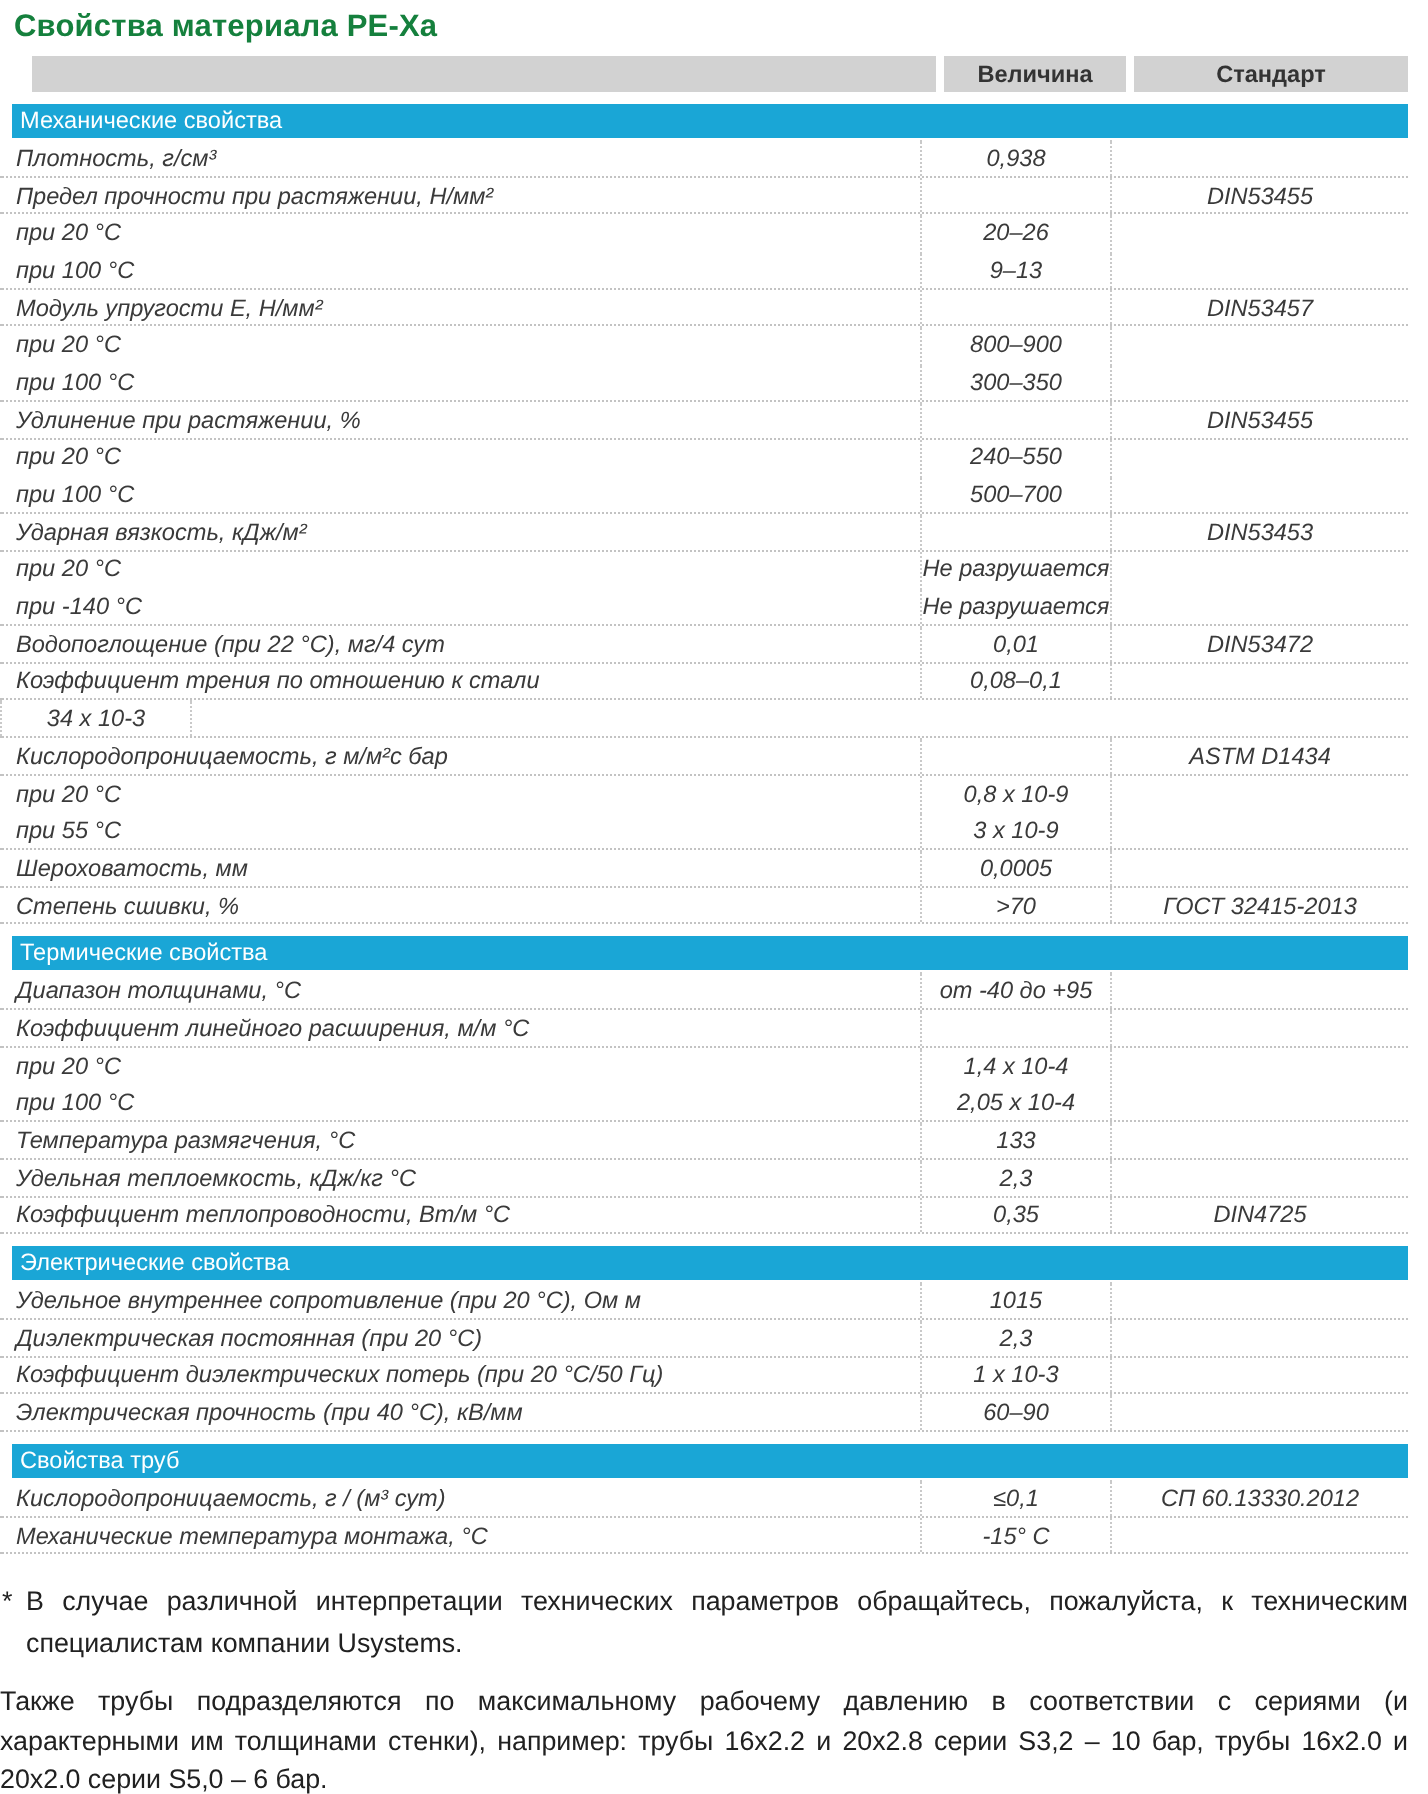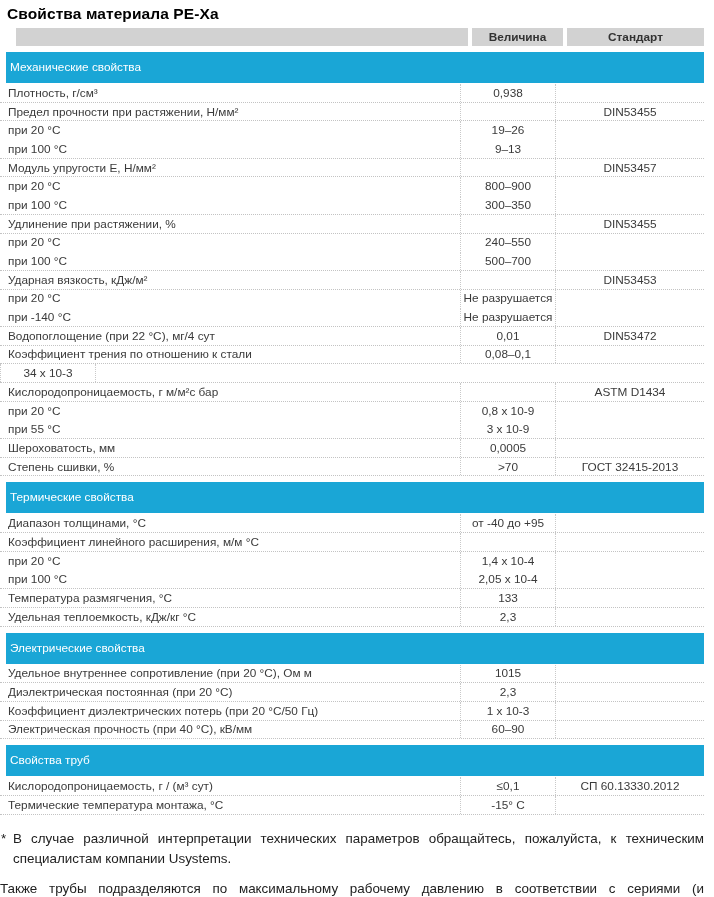--- a/index.html
+++ b/index.html
@@ -6,48 +6,48 @@
   html, body { background: #ffffff; }
   body {
     width: 714px; height: 897px; overflow: hidden;
     font-family: "Liberation Sans", sans-serif;
     -webkit-font-smoothing: antialiased;
   }
   .page { width: 714px; height: 897px; padding: 5px 10px 0 0; position: relative; }
 
   .title {
     margin: 0 0 5px 7px;
-    font-size: 15.5px; font-weight: bold; color: #000000;
+    font-size: 15.5px; font-weight: bold; color: #15803d;
     line-height: 18px; letter-spacing: 0.1px;
   }
 
   
   .thead { display: flex; height: 18px; margin-left: 16px; }
   .th {
     background: #d2d2d2; color: #333333;
     font-size: 11.8px; font-weight: bold;
     display: flex; align-items: center; justify-content: center;
   }
   .th-label { width: 452px; }
   .th-value { width: 91px; margin-left: 4px; }
   .th-standard { flex: 1; margin-left: 4px; }
 
   
   .section-bar {
-    height: 31px; margin: 6px 0 1px 6px;
+    height: 17px; margin: 6px 0 1px 6px;
     background: #1aa6d6; color: #ffffff;
     font-size: 11.8px; line-height: 17px;
     display: flex; align-items: center; padding-left: 4px;
   }
 
   
   .row {
     display: flex; height: 18.7px;
     border-bottom: 1px dotted transparent;
-    font-size: 11.8px; color: #3a3a3a;
+    font-size: 11.8px; color: #3a3a3a; font-style: italic;
   }
   .row.hb { border-bottom-color: #c3c3c3; }
   .cell { display: flex; align-items: center; height: 100%; }
   .cell-label { width: 460px; padding-left: 8px; }
   .row.indent .cell-label { }
   .cell-value {
     width: 95px; justify-content: center; text-align: center;
     border-left: 1px dotted #c9c9c9;
   }
   .cell-standard {
@@ -87,21 +87,21 @@
         <div class="cell cell-value">0,938</div>
         <div class="cell cell-standard"></div>
       </div>
       <div class="row hb">
         <div class="cell cell-label">Предел прочности при растяжении, Н/мм²</div>
         <div class="cell cell-value"></div>
         <div class="cell cell-standard">DIN53455</div>
       </div>
       <div class="row indent">
         <div class="cell cell-label">при 20 °C</div>
-        <div class="cell cell-value">19–26</div>
+        <div class="cell cell-value">20–26</div>
         <div class="cell cell-standard"></div>
       </div>
       <div class="row indent hb">
         <div class="cell cell-label">при 100 °C</div>
         <div class="cell cell-value">9–13</div>
         <div class="cell cell-standard"></div>
       </div>
       <div class="row hb">
         <div class="cell cell-label">Модуль упругости E, Н/мм²</div>
         <div class="cell cell-value"></div>
@@ -210,20 +210,25 @@
       <div class="row hb">
         <div class="cell cell-label">Температура размягчения, °C</div>
         <div class="cell cell-value">133</div>
         <div class="cell cell-standard"></div>
       </div>
       <div class="row hb">
         <div class="cell cell-label">Удельная теплоемкость, кДж/кг °C</div>
         <div class="cell cell-value">2,3</div>
         <div class="cell cell-standard"></div>
       </div>
+      <div class="row hb">
+        <div class="cell cell-label">Коэффициент теплопроводности, Вт/м °C</div>
+        <div class="cell cell-value">0,35</div>
+        <div class="cell cell-standard">DIN4725</div>
+      </div>
       <div class="section-bar">Электрические свойства</div>
       <div class="row hb">
         <div class="cell cell-label">Удельное внутреннее сопротивление (при 20 °C), Ом м</div>
         <div class="cell cell-value">1015</div>
         <div class="cell cell-standard"></div>
       </div>
       <div class="row hb">
         <div class="cell cell-label">Диэлектрическая постоянная (при 20 °C)</div>
         <div class="cell cell-value">2,3</div>
         <div class="cell cell-standard"></div>
@@ -238,21 +243,21 @@
         <div class="cell cell-value">60–90</div>
         <div class="cell cell-standard"></div>
       </div>
       <div class="section-bar">Свойства труб</div>
       <div class="row hb">
         <div class="cell cell-label">Кислородопроницаемость, г / (м³ сут)</div>
         <div class="cell cell-value">≤0,1</div>
         <div class="cell cell-standard">СП 60.13330.2012</div>
       </div>
       <div class="row hb">
-        <div class="cell cell-label">Термические температура монтажа, °C</div>
+        <div class="cell cell-label">Механические температура монтажа, °C</div>
         <div class="cell cell-value">-15° C</div>
         <div class="cell cell-standard"></div>
       </div>
     </div>
 
   <p class="footnote"><span class="star">*</span><span>В случае различной интерпретации технических параметров обращайтесь, пожалуйста, к техническим специалистам компании Usystems.</span></p>
 
   <p class="para">Также трубы подразделяются по максимальному рабочему давлению в соответствии с сериями (и характерными им толщинами стенки), например: трубы 16х2.2 и 20х2.8 серии S3,2 – 10 бар, трубы 16х2.0 и 20х2.0 серии S5,0 – 6 бар.</p>
 </div>
 

